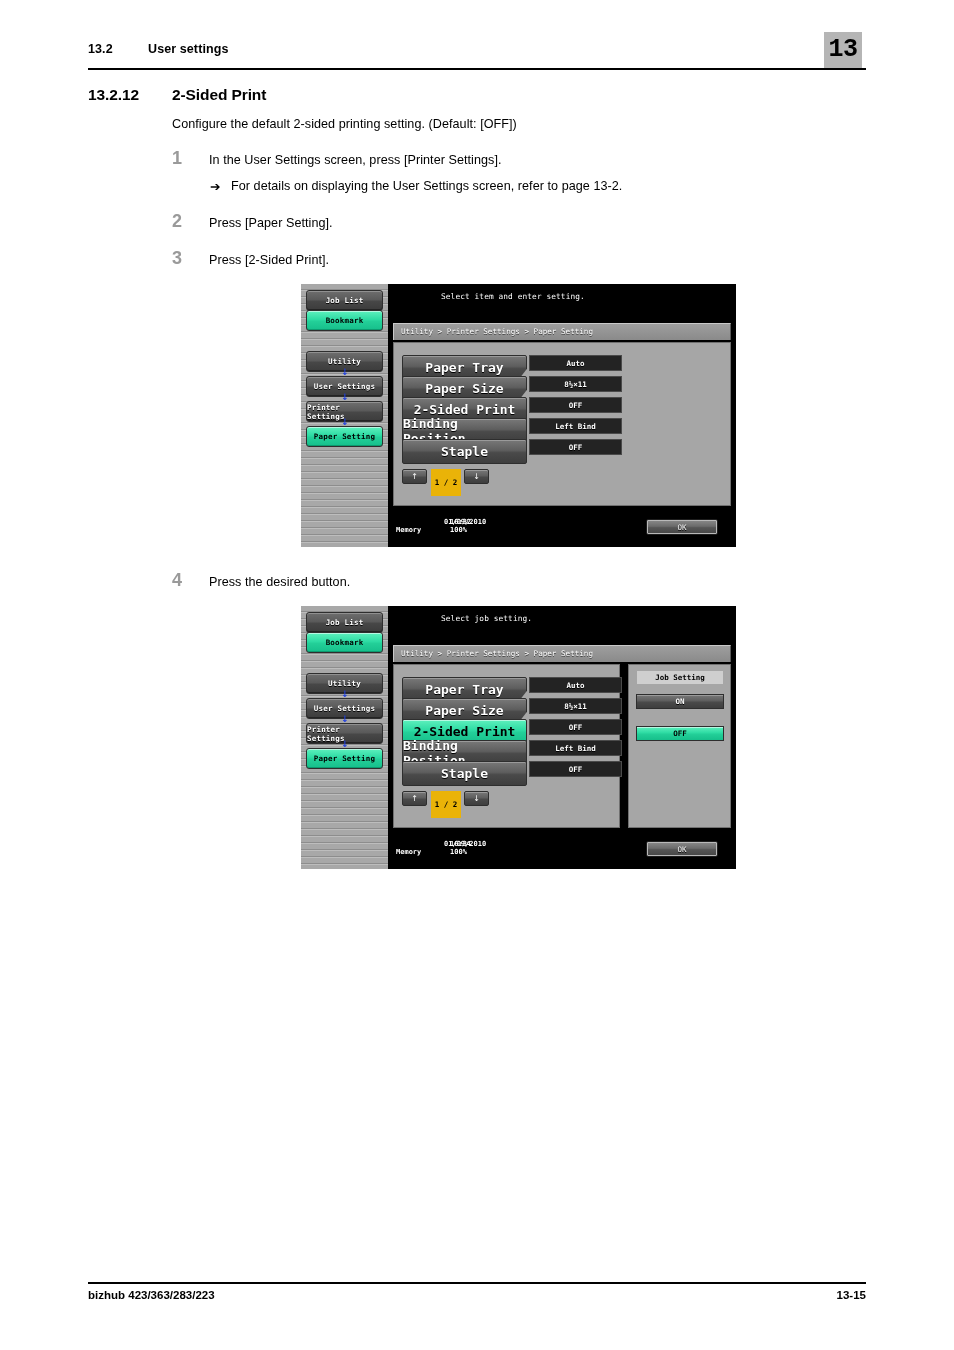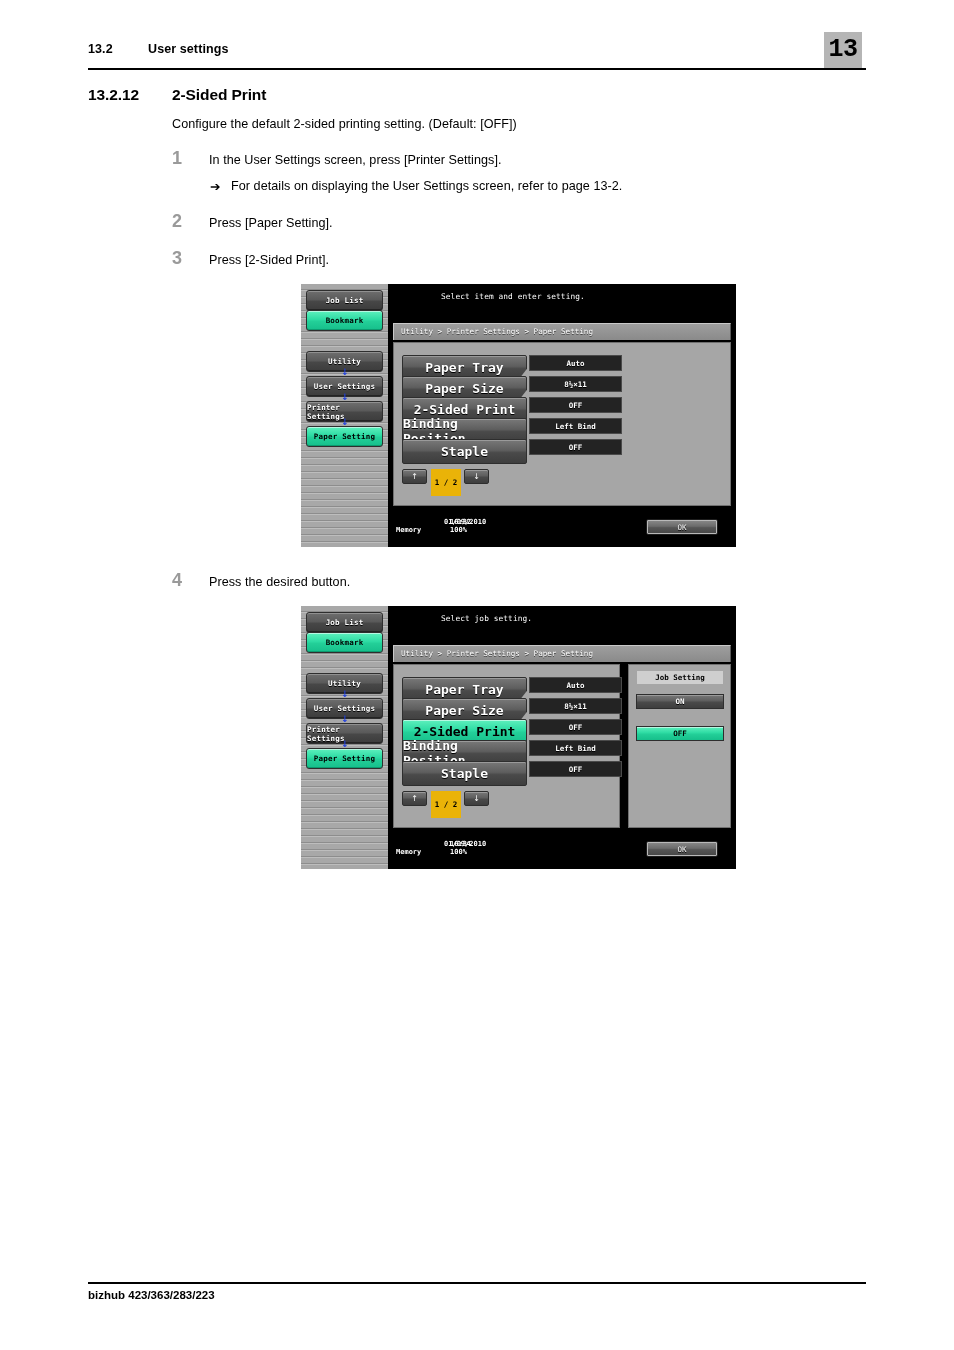--- a/index.html
+++ b/index.html
@@ -318,14 +318,15 @@
         <div class="st-date">01/09/2010</div>
         <div class="st-time">16:34</div>
         <div class="st-mem">Memory</div>
         <div class="st-memval">100%</div>
         <div class="okbtn">OK</div>
       </div>
     </div>
 
   <div class="ft-rule"></div>
   <div class="ft-left">bizhub 423/363/283/223</div>
+  <div class="ft-right">13-15</div>
 
 </div>
 
 </body></html>

